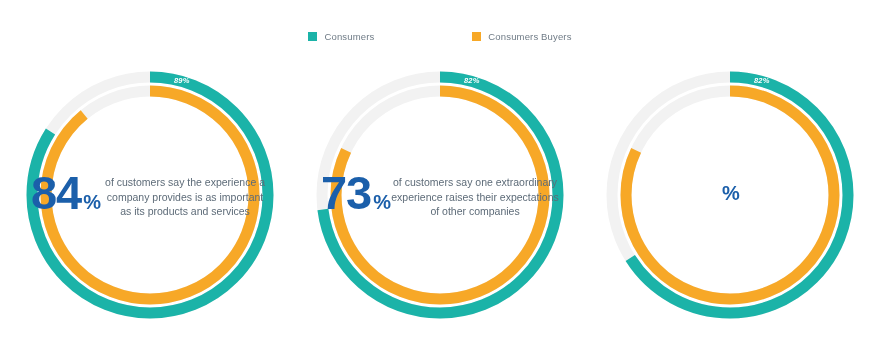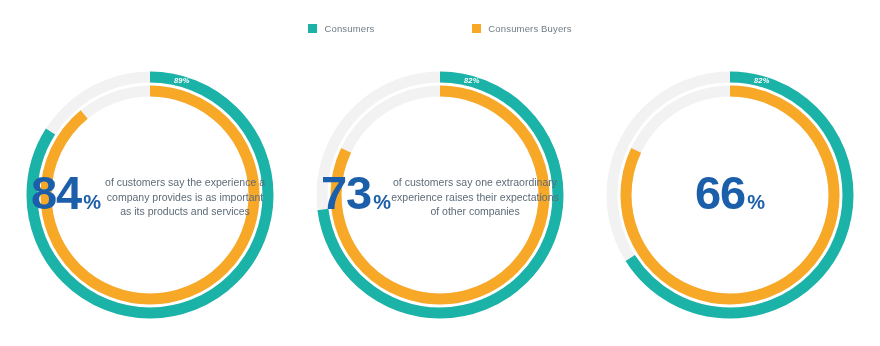--- a/index.html
+++ b/index.html
@@ -11,21 +11,21 @@
     width: 880px;
     height: 346px;
     font-family: "Liberation Sans", sans-serif;
     overflow: hidden;
     position: relative;
   }
 
   
   .legend {
     position: absolute;
-    top: 23px;
+    top: 31px;
     left: 0;
     width: 880px;
     display: flex;
     justify-content: center;
     align-items: center;
     gap: 98px;
   }
   .legend-item {
     display: flex;
     align-items: center;
@@ -177,19 +177,18 @@
     <svg viewBox="0 0 272 282">
       <circle class="track-outer" cx="136" cy="141" r="118" fill="none" stroke="#f2f2f2" stroke-width="11"></circle>
       <circle class="track-inner" cx="136" cy="141" r="104" fill="none" stroke="#f2f2f2" stroke-width="11"></circle>
       <circle class="arc-outer" cx="136" cy="141" r="118" fill="none" stroke="#1bb3a8" stroke-width="11" stroke-linecap="butt" transform="rotate(-90 136 141)" stroke-dasharray="489.3344717231462 741.4158662471912"></circle>
       <circle class="arc-inner" cx="136" cy="141" r="104" fill="none" stroke="#f7a827" stroke-width="11" stroke-linecap="butt" transform="rotate(-90 136 141)" stroke-dasharray="535.8300429962751 653.451271946677"></circle>
     </svg>
     <span class="arc-label outer">66%</span>
     <span class="arc-label inner">82%</span>
     <div class="center">
       <div class="stat">
-        <span class="stat-value">66</span>
         <span class="stat-pct">%</span>
       </div>
     </div>
   </div>
 
 </div>
 
 </body></html>

